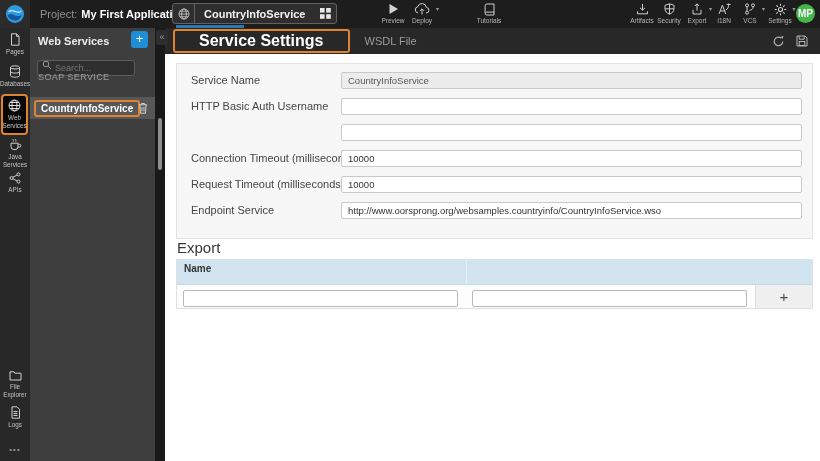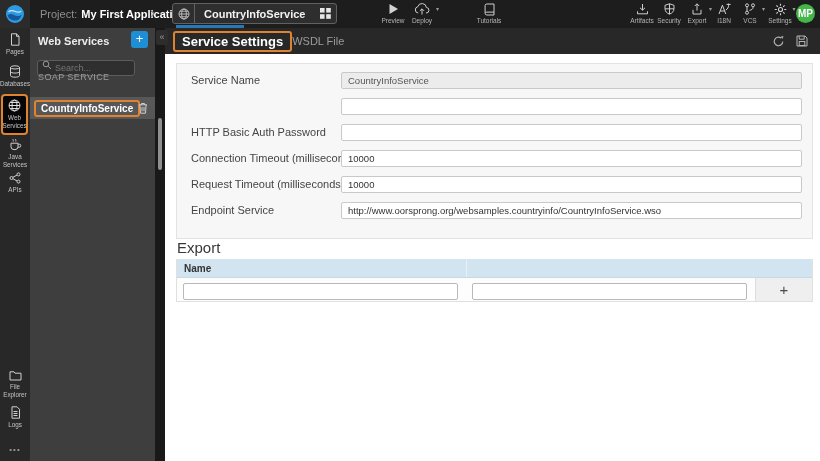--- a/index.html
+++ b/index.html
@@ -51,35 +51,35 @@
   .panel-item .trash { position:absolute; right:7px; top:5px; cursor:pointer; }
   .collapse-btn { position:absolute; left:156px; top:30px; width:12px; height:15px; background:#2d2d2d; color:#9a9a9a; font-size:9px; line-height:14px; text-align:center; border-radius:2px; cursor:pointer; z-index:4; }
 
   
   .divider { position:absolute; left:155px; top:28px; width:10px; height:433px; background:#191919; }
   .scroll-handle { position:absolute; left:158px; top:118px; width:4px; height:52px; background:#8f8f8f; border-radius:2px; cursor:pointer; z-index:3; }
 
   
   .main { position:absolute; left:165px; top:28px; width:655px; height:433px; background:#ffffff; }
   .tabbar { position:absolute; left:0; top:0; width:100%; height:26px; background:#282828; display:flex; align-items:center; }
-  .tab-active { margin-left:8px; border:2px solid #E08330; border-radius:3px; padding:1px 7px; font-size:13px; font-weight:700; color:#fff; cursor:pointer; }
-  .tab-idle { font-size:11px; color:#9c9c9c; cursor:pointer; }
+  .tab-active { margin-left:8px; border:2px solid #E08330; border-radius:3px; padding:1px 24px; font-size:16px; font-weight:700; color:#fff; cursor:pointer; }
+  .tab-idle { margin-left:15px; font-size:11px; color:#9c9c9c; cursor:pointer; }
   .tab-actions { position:absolute; right:12px; top:0; height:26px; display:flex; align-items:center; gap:11px; }
   .tab-actions span { cursor:pointer; }
 
   .form-panel { position:absolute; left:11px; top:35px; width:637px; height:176px; background:#f7f7f7; border:1px solid #e3e3e3; }
   .f-row { position:absolute; left:0; width:100%; height:17px; }
   .f-row label { position:absolute; left:14px; top:0; line-height:17px; font-size:11px; color:#454545; white-space:nowrap; }
   .f-row input { position:absolute; left:164px; top:0; width:461px; height:17px; border:1px solid #c9c9c9; border-radius:2px; background:#fff; font-size:9.5px; color:#333; padding:0 6px; font-family:inherit; outline:none; }
   .f-row input.disabled { background:#ececec; color:#555; }
   #frow-0{top:8px} #frow-1{top:34px} #frow-2{top:60px} #frow-3{top:86px} #frow-4{top:112px} #frow-5{top:138px}
 
   .headers-title { position:absolute; left:12px; top:211px; font-size:15px; color:#383838; }
   .headers-table { position:absolute; left:11px; top:231px; width:637px; border:1px solid #e0e0e0; border-top:none; }
-  .ht-head { display:flex; height:19px; background:#D2E4F0; border-bottom:1px solid #c6d9e7; }
+  .ht-head { display:flex; height:26px; background:#D2E4F0; border-bottom:1px solid #c6d9e7; }
   .ht-head .c { font-size:10px; font-weight:700; color:#333; line-height:19px; padding-left:7px; }
   .c-name { width:289px; }
   .c-value { width:289px; border-left:1px solid #e8f1f7; }
   .c-act { flex:1; border-left:1px solid #e8f1f7; }
   .ht-row { display:flex; height:23px; background:#fdfdfd; }
   .ht-row .cell { width:289px; padding:3px 8px 0 6px; }
   .ht-row input { width:100%; height:17px; border:1px solid #b9b9b9; border-radius:2px; font-size:9.5px; padding:0 4px; font-family:inherit; background:#fff; outline:none; }
   .ht-row .cell-act { flex:1; background:#efefef; border-left:1px solid #ddd; display:flex; align-items:center; justify-content:center; }
   .add-row { font-size:15px; color:#4a4a4a; cursor:pointer; line-height:1; }
 </style>
@@ -351,24 +351,24 @@
         </span>
       </span>
     </div>
 
     <div class="form-panel">
       <div class="f-row" id="frow-0">
         <label>Service Name</label>
         <input class="disabled" type="text" disabled="" value="CountryInfoService" style="">
       </div>
       <div class="f-row" id="frow-1">
+        <label>HTTP Basic Auth Username</label>
         <input type="text" value="" style="">
       </div>
       <div class="f-row" id="frow-2">
-        <label>HTTP Basic Auth Password</label>
         <input type="text" value="" style="">
       </div>
       <div class="f-row" id="frow-3">
         <label>Connection Timeout (milliseconds)</label>
         <input type="text" value="10000" style="">
       </div>
       <div class="f-row" id="frow-4">
         <label>Request Timeout (milliseconds)</label>
         <input type="text" value="10000" style="">
       </div>

